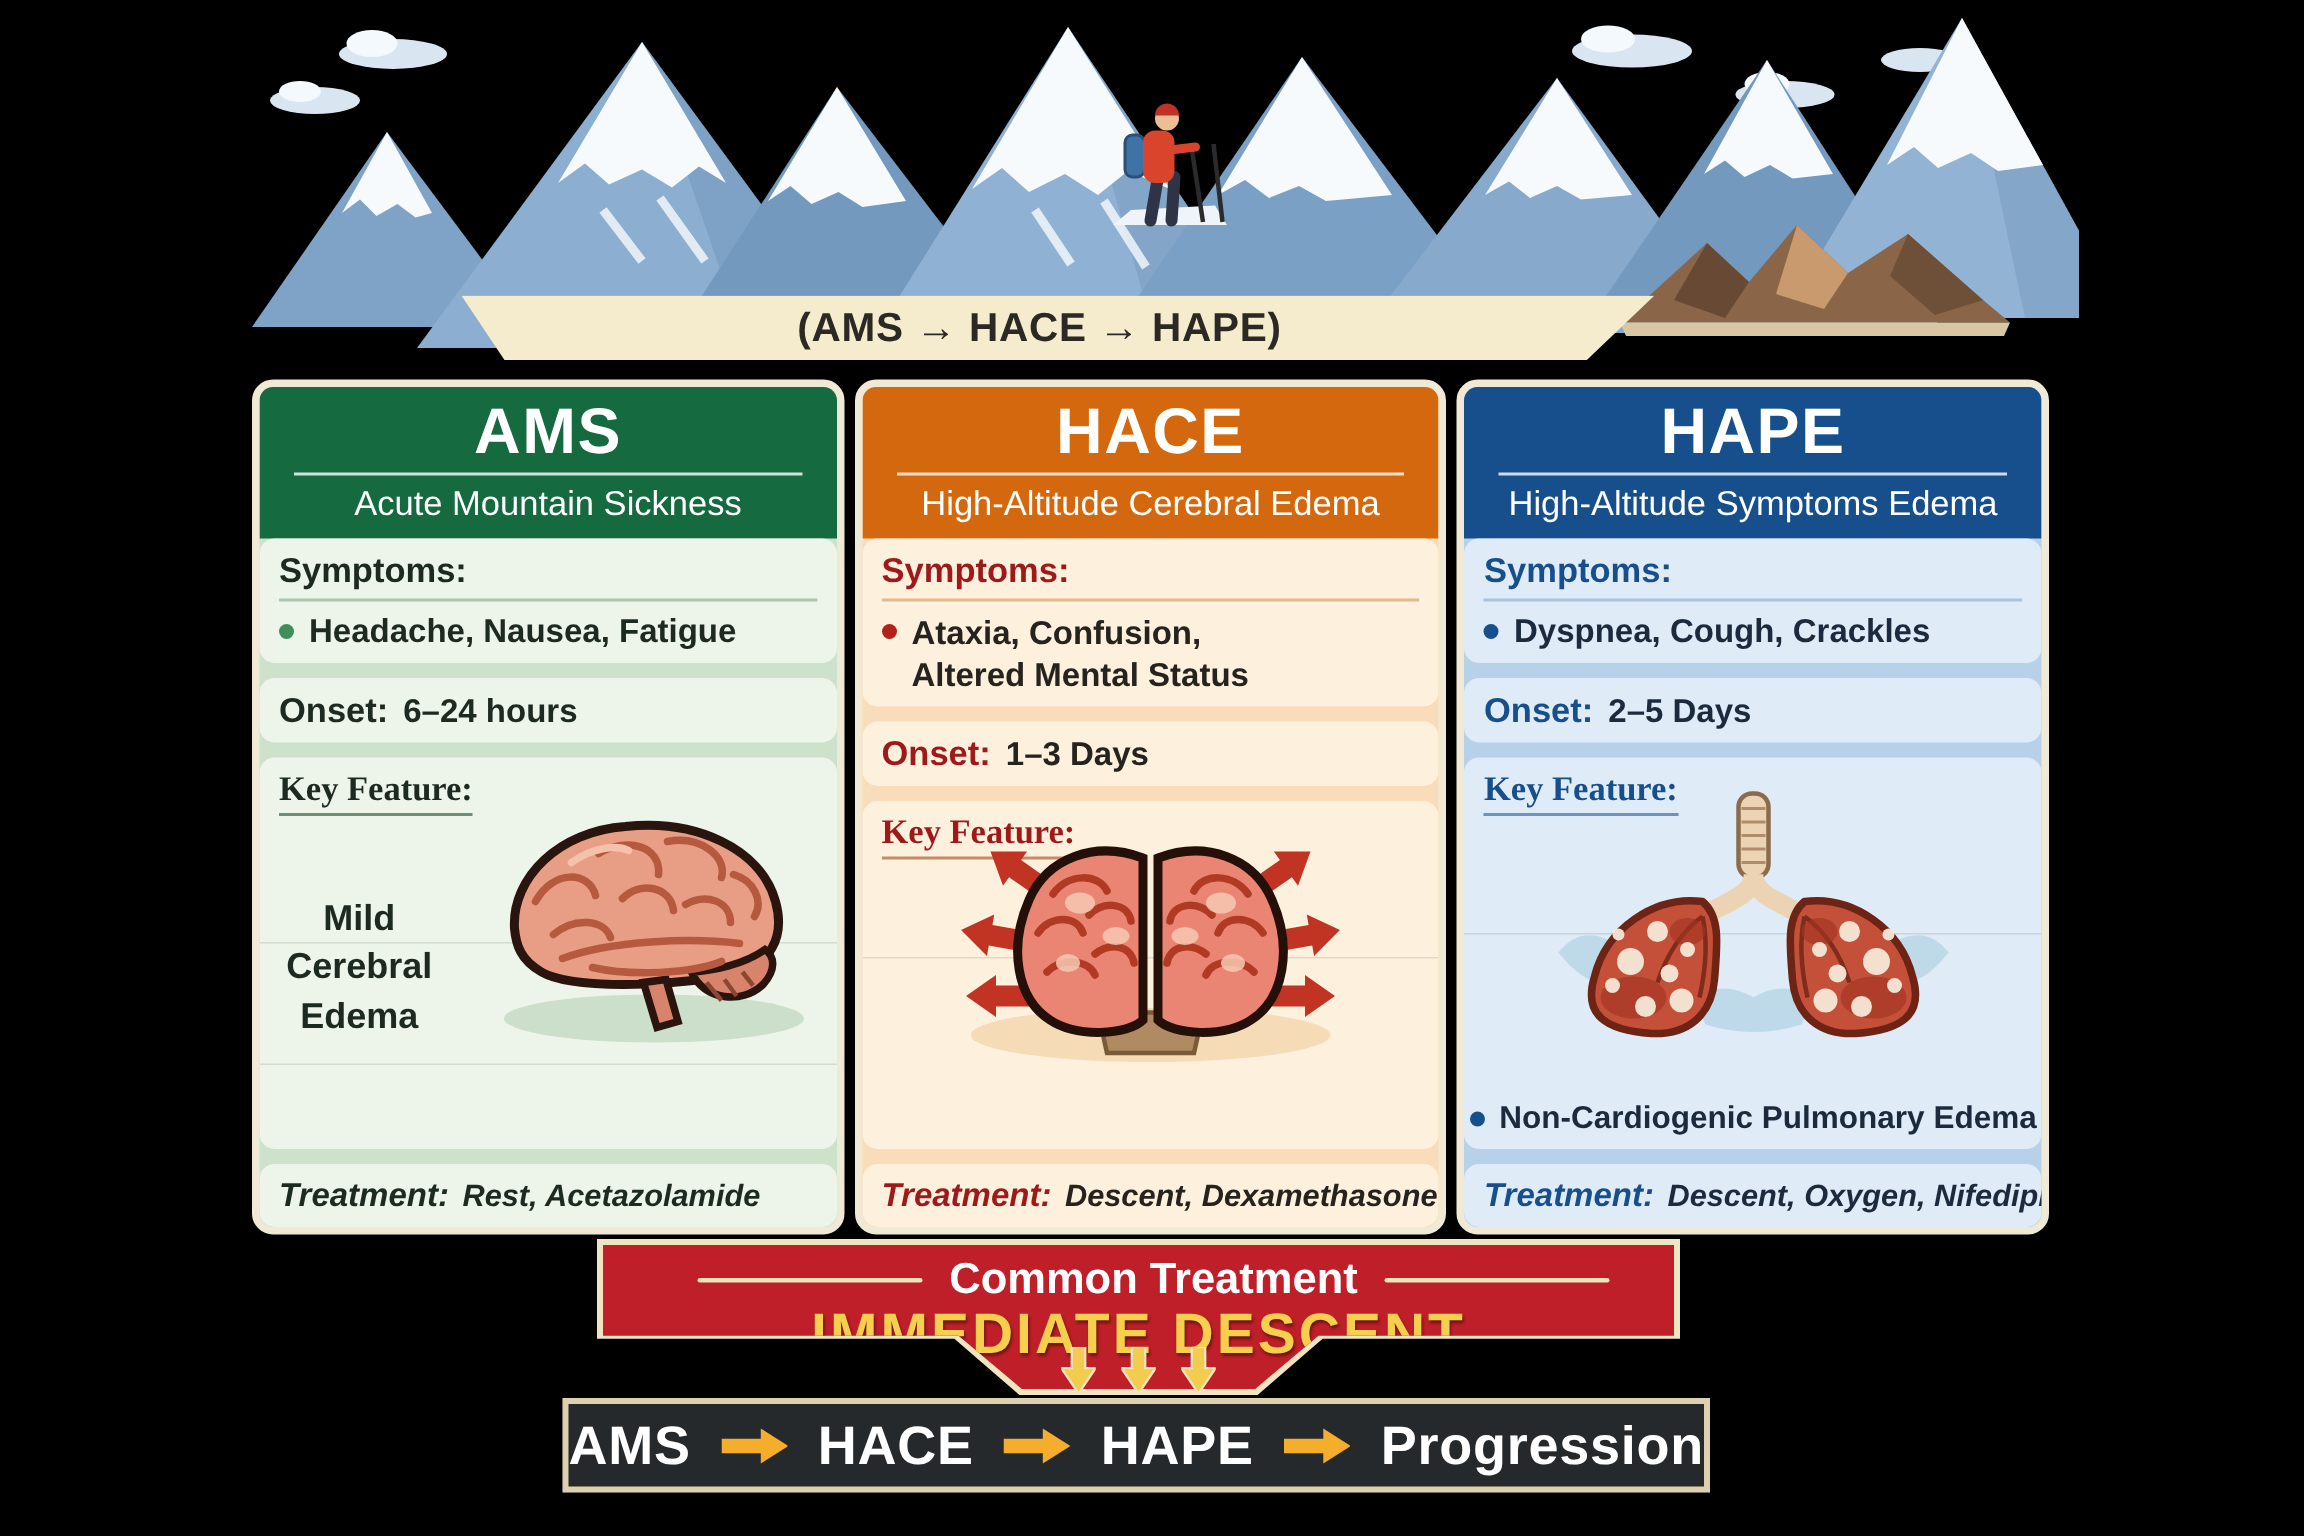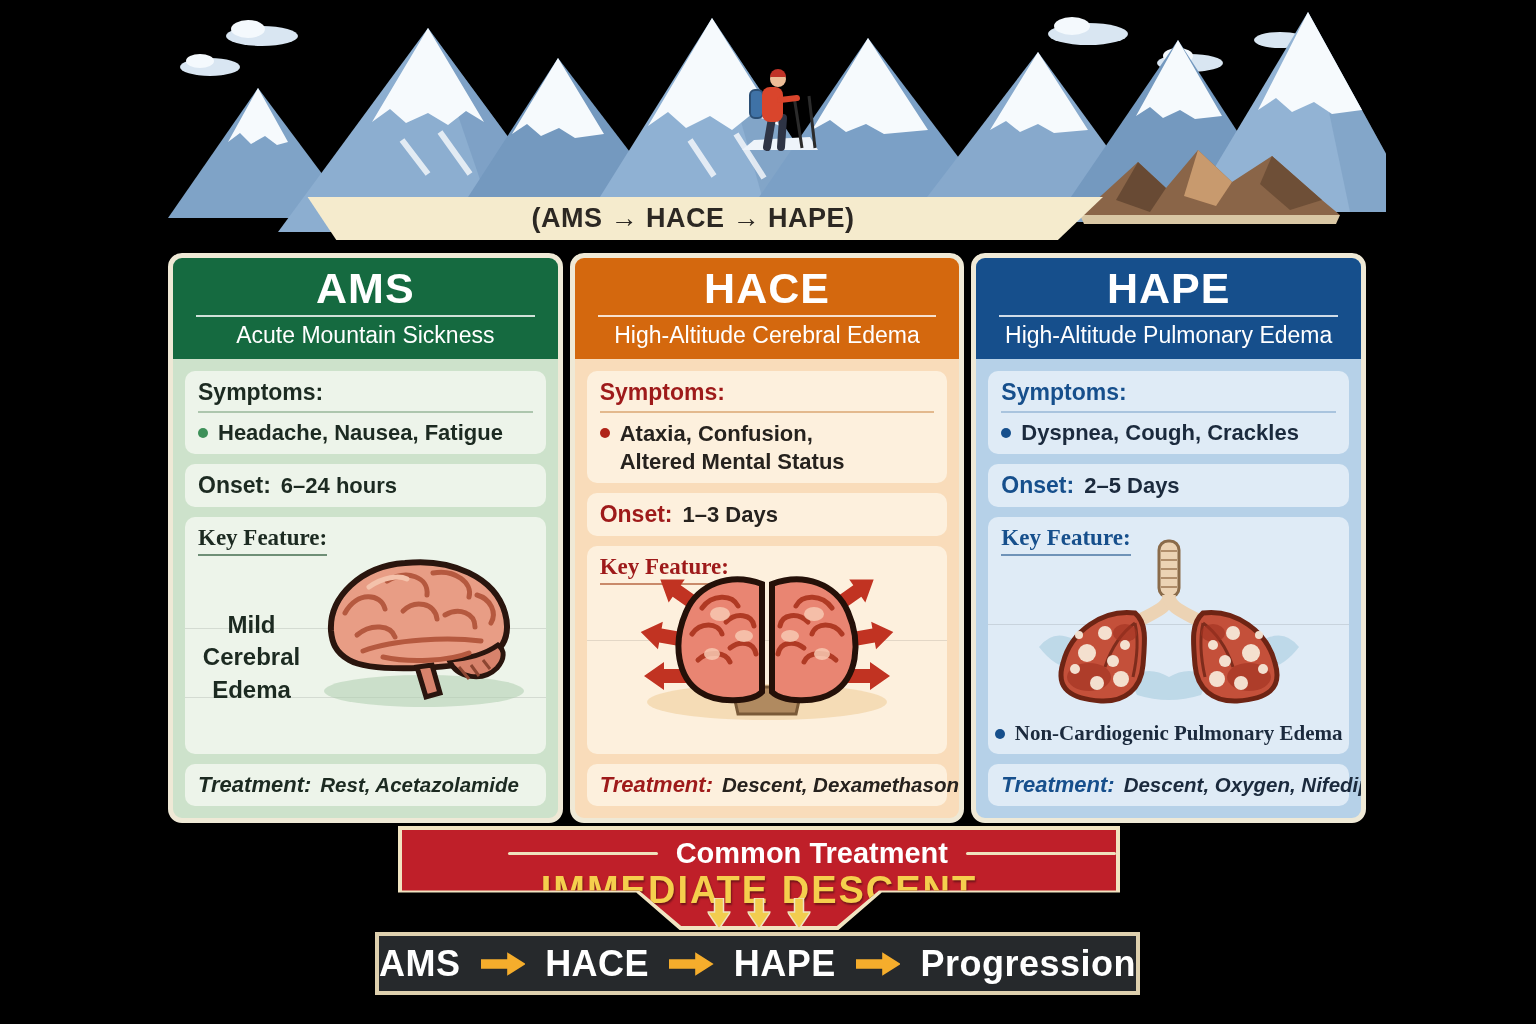--- a/index.html
+++ b/index.html
@@ -45,21 +45,21 @@
   .col-hape { background:#b6d1e8; }
 
   .col-header { height:97px; flex:none; color:#fff; text-align:center; padding-top:4px; }
   .col-ams  .col-header { background:#156a40; }
   .col-hace .col-header { background:#d4680e; }
   .col-hape .col-header { background:#164f8c; }
   .col-abbr { font-size:43px; font-weight:bold; letter-spacing:1px; line-height:52px; }
   .col-divider { width:88%; height:2px; margin:1px auto 5px; background:rgba(255,255,255,.8); }
   .col-full { font-size:23px; font-weight:normal; }
 
-  .col-body { flex:1; padding:12px; display:flex; flex-direction:column; gap:10px; }
+  .col-body { flex:1; padding:0; display:flex; flex-direction:column; gap:10px; }
   .card { border-radius:10px; padding:8px 13px; }
   .col-ams  .card { background:#edf4ea; }
   .col-hace .card { background:#fdf0dd; }
   .col-hape .card { background:#dfebf6; }
 
   .label-txt { font-weight:bold; font-size:23px; }
   .col-ams  .label-txt { color:#1c2a21; }
   .col-hace .label-txt { color:#9e1a1a; }
   .col-hape .label-txt { color:#164f8c; }
   .value-txt { font-weight:bold; font-size:22px; }
@@ -91,38 +91,38 @@
   .illu-hace { left:50%; transform:translateX(-50%); top:16px; }
   .illu-hape { left:50%; transform:translateX(-50%); top:20px; }
   .caption-ams {
     position:absolute; left:4px; top:92px; width:125px; text-align:center;
     font-weight:bold; font-size:24px; color:#1c2a21; white-space:pre-line; line-height:1.35;
   }
   .caption-bottom {
     position:absolute; left:0; right:0; bottom:8px;
     display:flex; gap:10px; align-items:center; justify-content:center;
   }
-  .caption-bottom .value-txt { font-size:22px;font-family:Liberation Serif, serif; }
+  .caption-bottom .value-txt { font-size:22px; }
   .col-hape .caption-bottom .value-txt { font-size:21px; }
 
   .treat-card { display:flex; gap:9px; align-items:baseline; white-space:nowrap;font-style:italic; }
   .treat-card .label-txt { font-size:22px; }
   .treat-card .value-txt { font-size:20.5px; }
 
   
   .common-banner {
     position:absolute; left:398px; top:826px; width:722px; height:104px; z-index:4;
     background:#f1e4c1;
     clip-path:polygon(0 0, 100% 0, 100% 64%, 67% 64%, 61% 100%, 39% 100%, 33% 64%, 0 64%);
   }
   .common-inner {
     position:absolute; inset:4px; background:#bf1f29;
     clip-path:polygon(0 0, 100% 0, 100% 63%, 66.8% 63%, 60.9% 100%, 39.1% 100%, 33.2% 63%, 0 63%);
   }
-  .ct-line1 { margin-top:7px; display:flex; align-items:center; justify-content:flex-end; gap:18px;
+  .ct-line1 { margin-top:7px; display:flex; align-items:center; justify-content:center; gap:18px;
               color:#fff; font-weight:bold; font-size:29px;margin-left:20px; }
   .ct-dash { width:150px; height:3px; background:#efe2bd; border-radius:2px; }
   .ct-line2 { text-align:center; font-weight:bold; font-size:38px; color:#f5cf4d;
               letter-spacing:2px; text-shadow:1px 2px 2px rgba(0,0,0,.4); line-height:40px; }
   .down-arrows { position:absolute; left:50%; transform:translateX(-50%); bottom:1px;
                  display:flex; gap:17px; }
 
   
   .prog-bar {
     position:absolute; left:375px; top:932px; width:765px; height:63px; z-index:3;
@@ -317,21 +317,21 @@
           <span class="label-txt">Treatment:</span>
           <span class="value-txt">Descent, Dexamethasone</span>
         </div>
       </div>
     </div>
 
     <div class="col col-hape">
       <div class="col-header">
         <div class="col-abbr">HAPE</div>
         <div class="col-divider"></div>
-        <div class="col-full">High-Altitude Pulmonary Edema</div>
+        <div class="col-full">High-Altitude Symptoms Edema</div>
       </div>
       <div class="col-body">
         <div class="card">
           <div class="label-txt sym-head">Symptoms:</div>
           <div class="bullet-row">
             <span class="dot"></span>
             <span class="value-txt">Dyspnea, Cough, Crackles</span>
           </div>
         </div>
         <div class="card onset-card">

